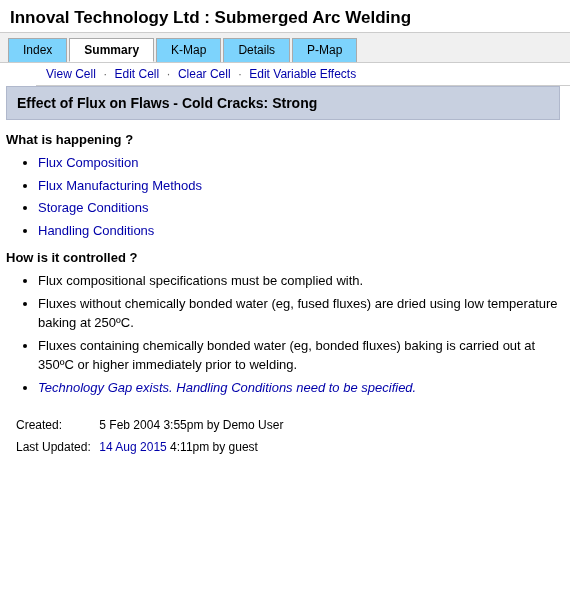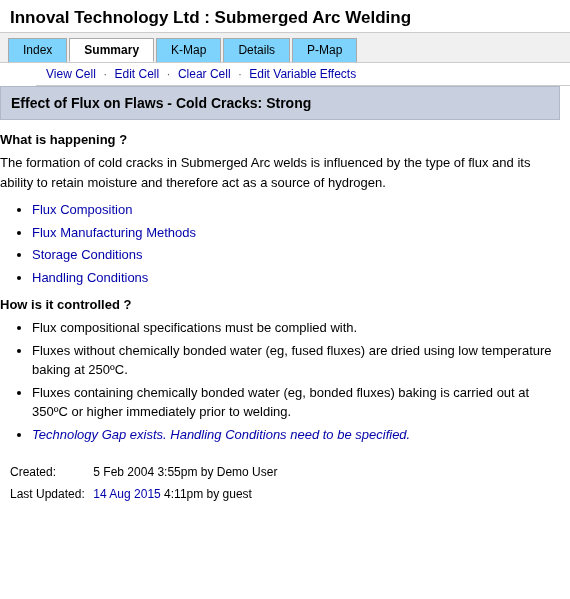--- a/index.html
+++ b/index.html
@@ -49,21 +49,21 @@
     #action-bar a {
       color: #00a;
       text-decoration: none;
       margin-right: 4px;
     }
     #action-bar span.sep {
       margin-right: 4px;
       color: #666;
     }
     #content-area {
-      padding: 0 10px 10px 0;
+      padding: 0 10px 10px 6px;
     }
     #effect-header {
       background: #c8d0e0;
       padding: 8px 10px;
       font-size: 14px;
       font-weight: bold;
       margin-bottom: 12px;
       border: 1px solid #b0b8cc;
     }
     .section-heading {
@@ -133,23 +133,20 @@
 </div>
 
 <div id="content-area">
   <div id="effect-header">
     <span>Effect of Flux on Flaws - Cold Cracks: Strong</span>
   </div>
 
   <div class="section-heading">
     <span>What is happening ?</span>
   </div>
-  <div class="body-text">
-    <span>The formation of cold cracks in Submerged Arc welds is influenced by the type of flux and its ability to retain moisture and therefore act as a source of hydrogen.</span>
-  </div>
 
   <ul class="bullet-list">
     <li><a>Flux Composition</a></li>
     <li><a>Flux Manufacturing Methods</a></li>
     <li><a>Storage Conditions</a></li>
     <li><a>Handling Conditions</a></li>
   </ul>
 
   <div class="section-heading">
     <span>How is it controlled ?</span>

